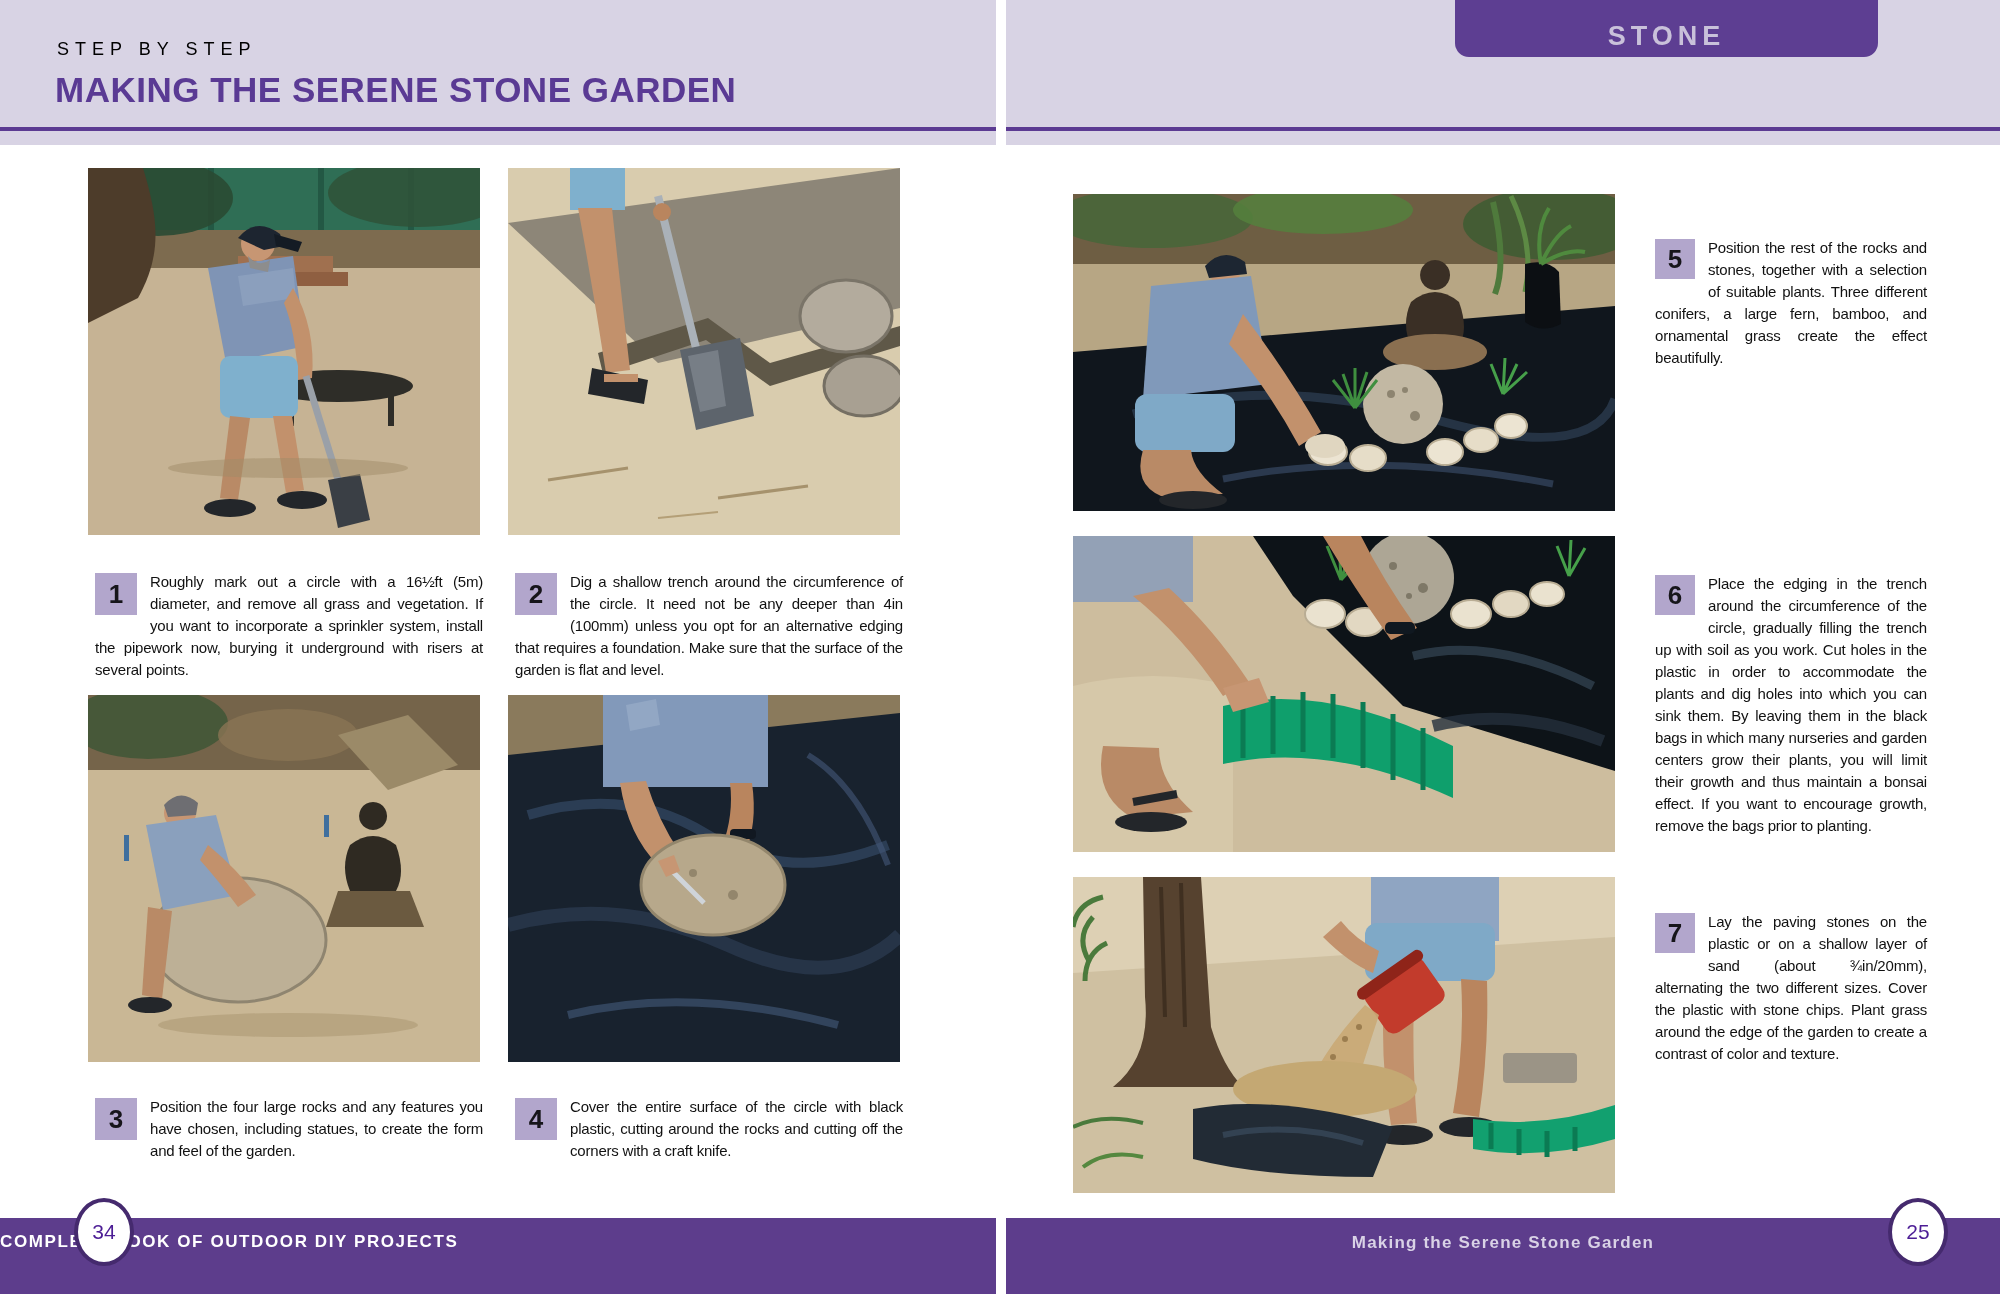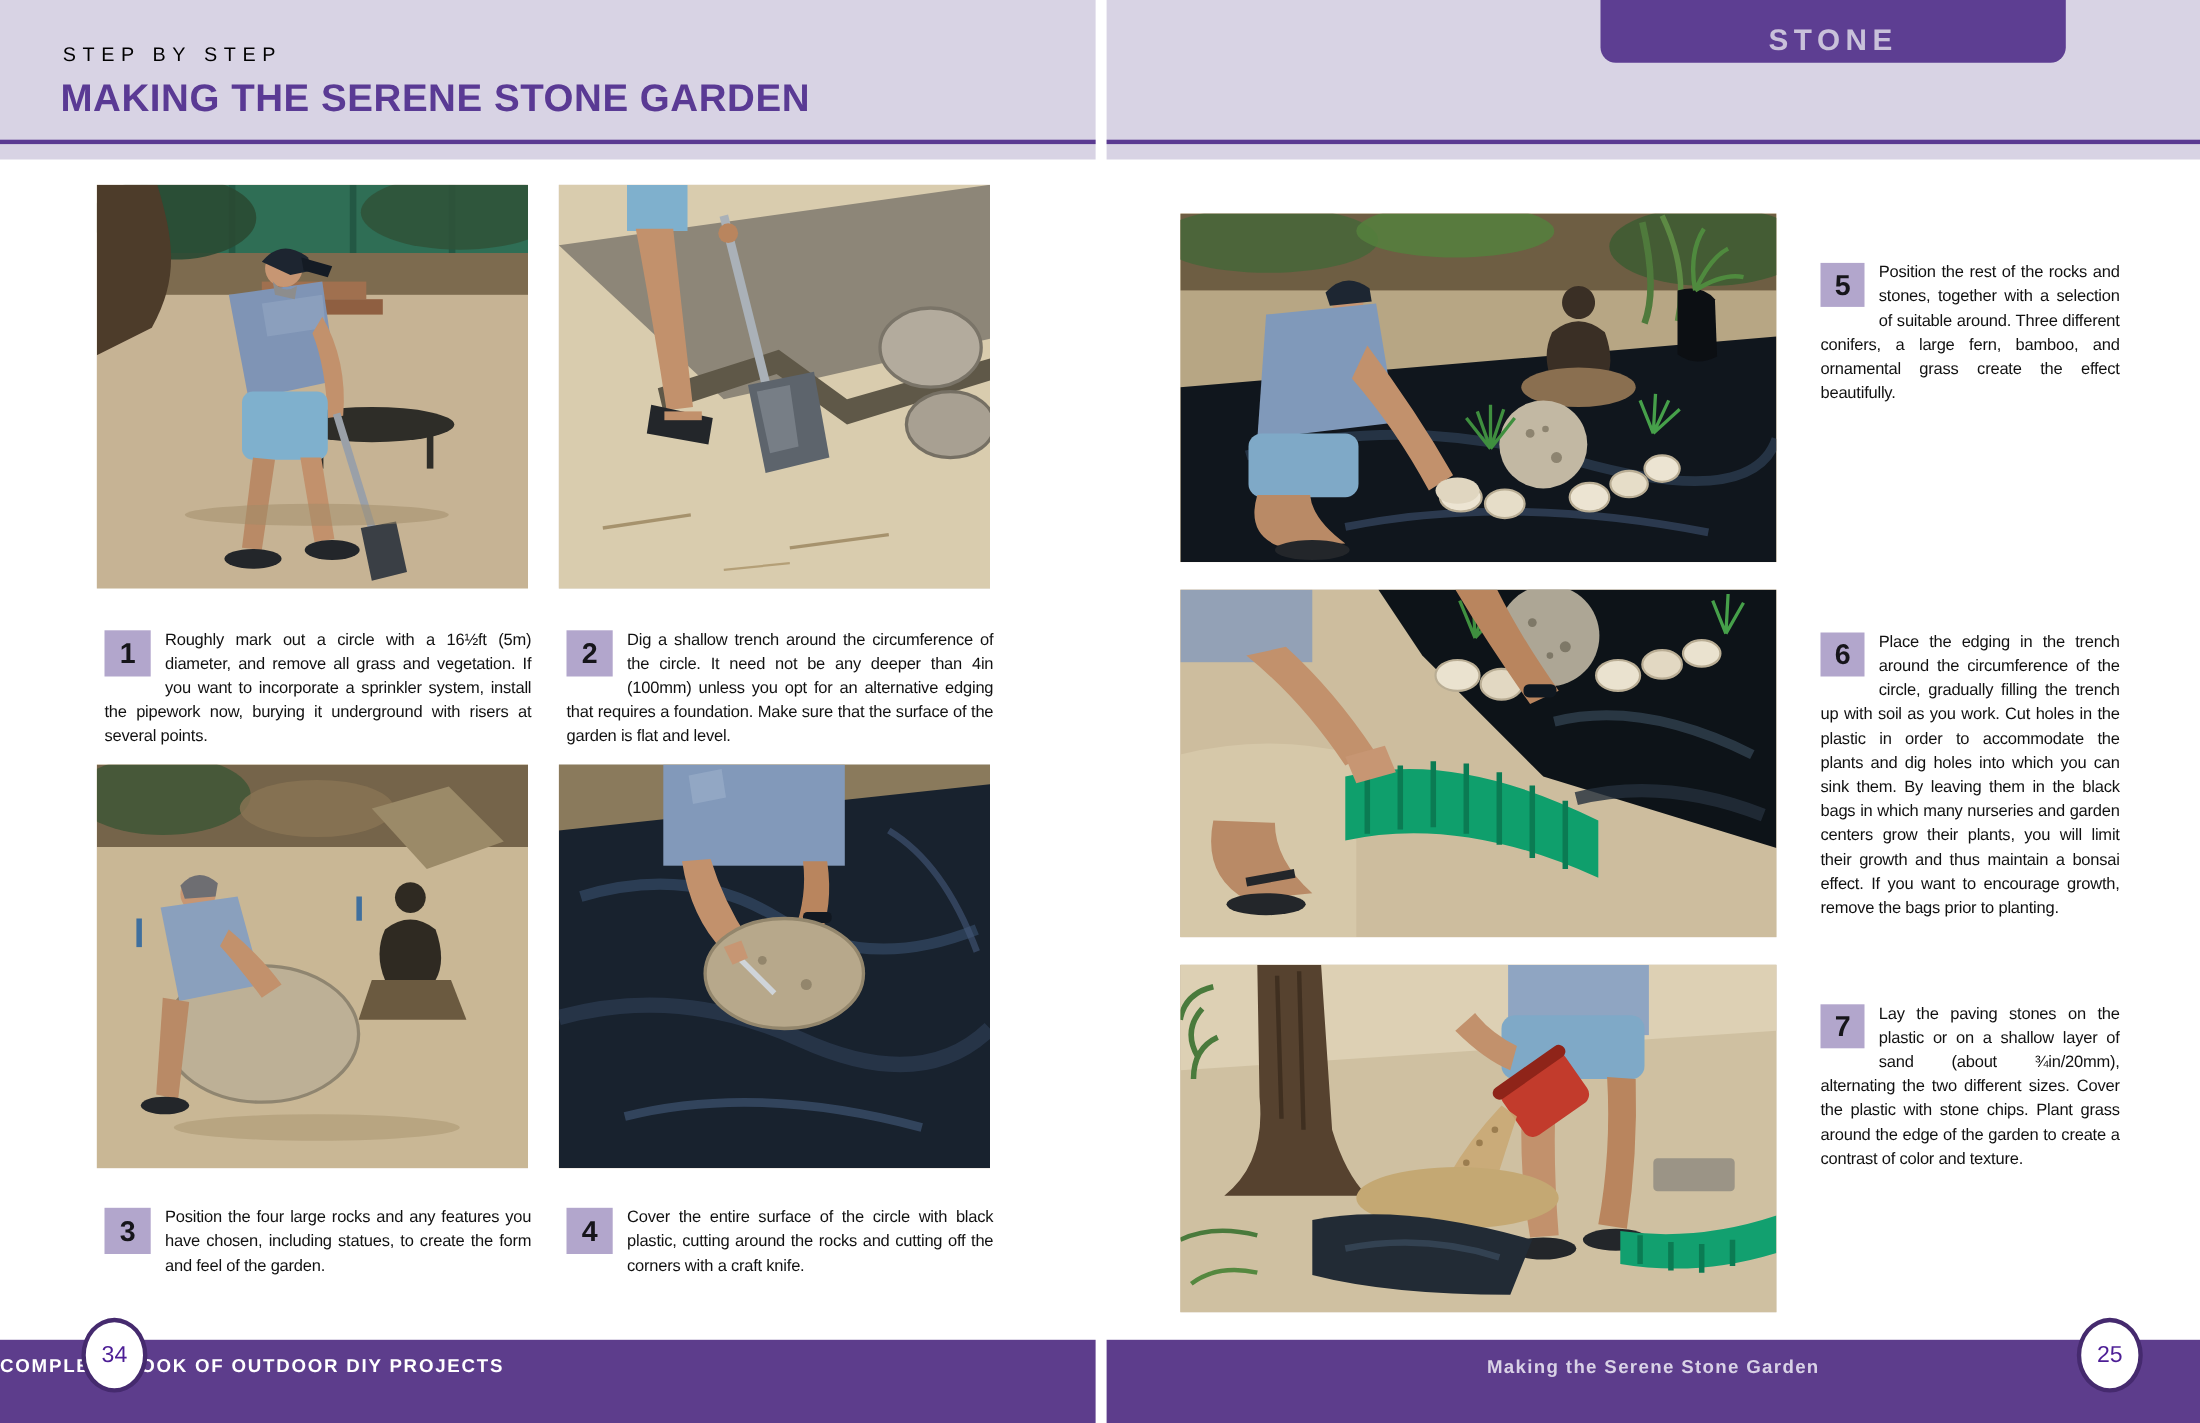--- a/index.html
+++ b/index.html
@@ -295,21 +295,21 @@
         <path d="M150,258 Q220,244 290,266" stroke="#38485a" stroke-width="6" fill="none" opacity="0.8"></path>
         <rect x="430" y="176" width="74" height="30" rx="4" fill="#9b9486"></rect>
         <path d="M400,242 Q470,252 542,228 L542,262 Q470,284 400,272 Z" fill="#12a06f"></path>
         <path d="M418,246 L418,272 M446,252 L446,278 M474,254 L474,280 M502,250 L502,274" stroke="#0b7b53" stroke-width="5"></path>
         <path d="M0,250 q30,-14 70,-4" stroke="#4a7a3c" stroke-width="4" fill="none"></path>
         <path d="M10,290 q24,-18 60,-10" stroke="#55883f" stroke-width="4" fill="none"></path>
       </svg>
     </figure>
 
     <p class="caption rp" style="left:649px;top:222px;width:272px;">
-      <span class="numbox">5</span><span>Position the rest of the rocks and stones, together with a selection of suitable around. Three different conifers, a large fern, bamboo, and ornamental grass create the effect beautifully.</span>
+      <span class="numbox">5</span><span>Position the rest of the rocks and stones, together with a selection of suitable plants. Three different conifers, a large fern, bamboo, and ornamental grass create the effect beautifully.</span>
     </p>
 
     <p class="caption rp" style="left:649px;top:558px;width:272px;">
       <span class="numbox">6</span><span>Place the edging in the trench around the circumference of the circle, gradually filling the trench up with soil as you work. Cut holes in the plastic in order to accommodate the plants and dig holes into which you can sink them. By leaving them in the black bags in which many nurseries and garden centers grow their plants, you will limit their growth and thus maintain a bonsai effect. If you want to encourage growth, remove the bags prior to planting.</span>
     </p>
 
     <p class="caption rp" style="left:649px;top:896px;width:272px;">
       <span class="numbox">7</span><span>Lay the paving stones on the plastic or on a shallow layer of sand (about ¾in/20mm), alternating the two different sizes. Cover the plastic with stone chips. Plant grass around the edge of the garden to create a contrast of color and texture.</span>
     </p>
 

